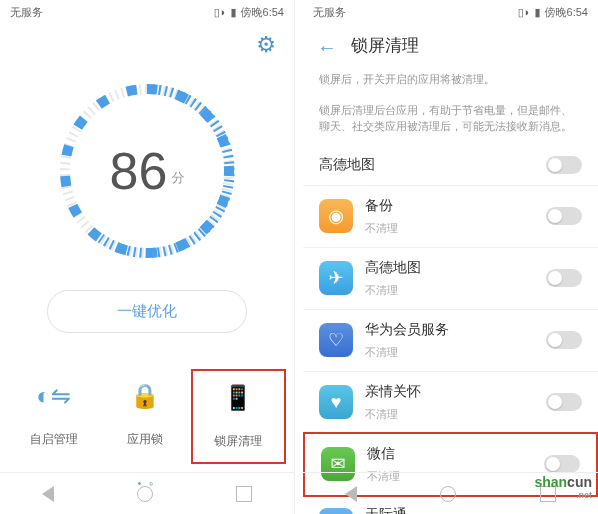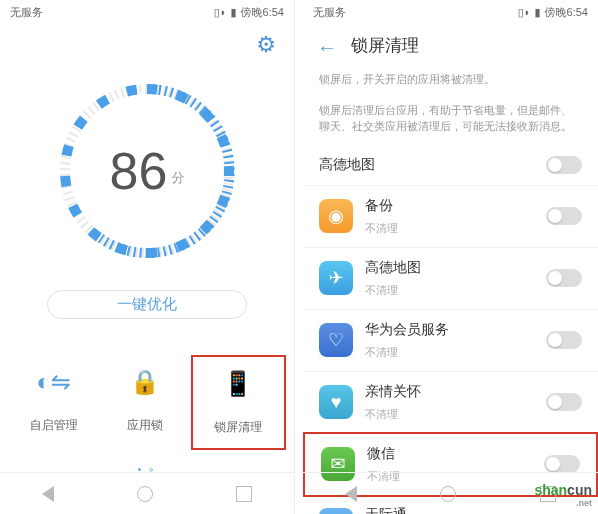--- a/index.html
+++ b/index.html
@@ -10,21 +10,21 @@
 .statusbar{height:24px;display:flex;align-items:center;padding:0 10px;font-size:11px;color:#666}
 .sb-left{flex:1}
 .sb-right{display:flex;gap:4px;align-items:center}
 .settings-row{display:flex;justify-content:flex-end;padding:8px 18px}
 .gear{color:#4a8fd8;font-size:22px}
 .gauge{width:190px;height:190px;margin:10px auto 0;position:relative;display:flex;align-items:center;justify-content:center}
 .gauge svg{position:absolute;top:0;left:0}
 .gauge-val{font-size:52px;color:#555;font-weight:300}
 .gauge-unit{font-size:13px;color:#999;margin-left:4px;align-self:flex-end;margin-bottom:14px}
 .gauge-inner{display:flex;align-items:center}
-.opt-btn{width:200px;margin:24px auto 0;padding:4px 0;text-align:center;border:1px solid #e0e0e0;border-radius:26px;color:#5a9fe0;font-size:15px;background:#fff}
+.opt-btn{width:200px;margin:24px auto 0;padding:11px 0;text-align:center;border:1px solid #e0e0e0;border-radius:26px;color:#5a9fe0;font-size:15px;background:#fff}
 .bottom-icons{display:flex;margin-top:36px;padding:0 8px}
 .bi{flex:1;text-align:center;padding:12px 4px}
 .bi-icon{font-size:24px;color:#5a9fe0;height:30px;display:flex;align-items:center;justify-content:center}
 .bi-label{font-size:12px;color:#666;margin-top:20px}
 .highlight-box{border:2px solid #d43a2a}
 .dots{text-align:center;margin-top:14px;color:#5a9fe0;font-size:10px;letter-spacing:2px}
 .navbar{position:absolute;bottom:0;left:0;right:0;height:42px;border-top:1px solid #eee;display:flex;justify-content:space-around;align-items:center}
 .nav-icn{width:16px;height:16px;border:1.5px solid #bbb}
 .nav-tri{width:0;height:0;border-top:8px solid transparent;border-bottom:8px solid transparent;border-right:12px solid #bbb;background:none}
 .nav-circ{border-radius:50%}
@@ -33,21 +33,21 @@
 .header2-title{font-size:17px;color:#333}
 .desc{padding:4px 16px 10px;font-size:11px;color:#999;line-height:1.5}
 .row{display:flex;align-items:center;padding:11px 16px;border-bottom:1px solid #f2f2f2}
 .row-main{flex:1}
 .row-title{font-size:14px;color:#333}
 .row-sub{font-size:11px;color:#aaa;margin-top:6px}
 .app-icon{width:34px;height:34px;border-radius:8px;margin-right:12px;display:flex;align-items:center;justify-content:center;font-size:18px;color:#fff}
 .toggle{width:36px;height:18px;background:#ddd;border-radius:10px;position:relative}
 .toggle::after{content:"";position:absolute;width:14px;height:14px;background:#fff;border-radius:50%;top:2px;left:2px;box-shadow:0 1px 2px rgba(0,0,0,.2)}
 .hl-row{border:2px solid #d43a2a;margin:-2px 0}
-.watermark{position:absolute;right:6px;bottom:6px;font-size:14px;font-weight:bold}
+.watermark{position:absolute;right:6px;bottom:14px;font-size:14px;font-weight:bold}
 .wm1{color:#3a9a3a}.wm2{color:#555}.wm3{font-size:9px;color:#999;display:block;text-align:right;font-weight:bold}
 .ic-backup{background:linear-gradient(#f9b855,#f59a2e)}
 .ic-map{background:linear-gradient(#5ac5f0,#3a9fe0)}
 .ic-huawei{background:linear-gradient(#5a8fe0,#3a6fd0)}
 .ic-family{background:linear-gradient(#5ac5e8,#3aa5d0)}
 .ic-wechat{background:linear-gradient(#6ac955,#4aa935)}
 .ic-sky{background:linear-gradient(#6ab5f0,#4a95e0)}
 </style>
 </head>
 <body>

